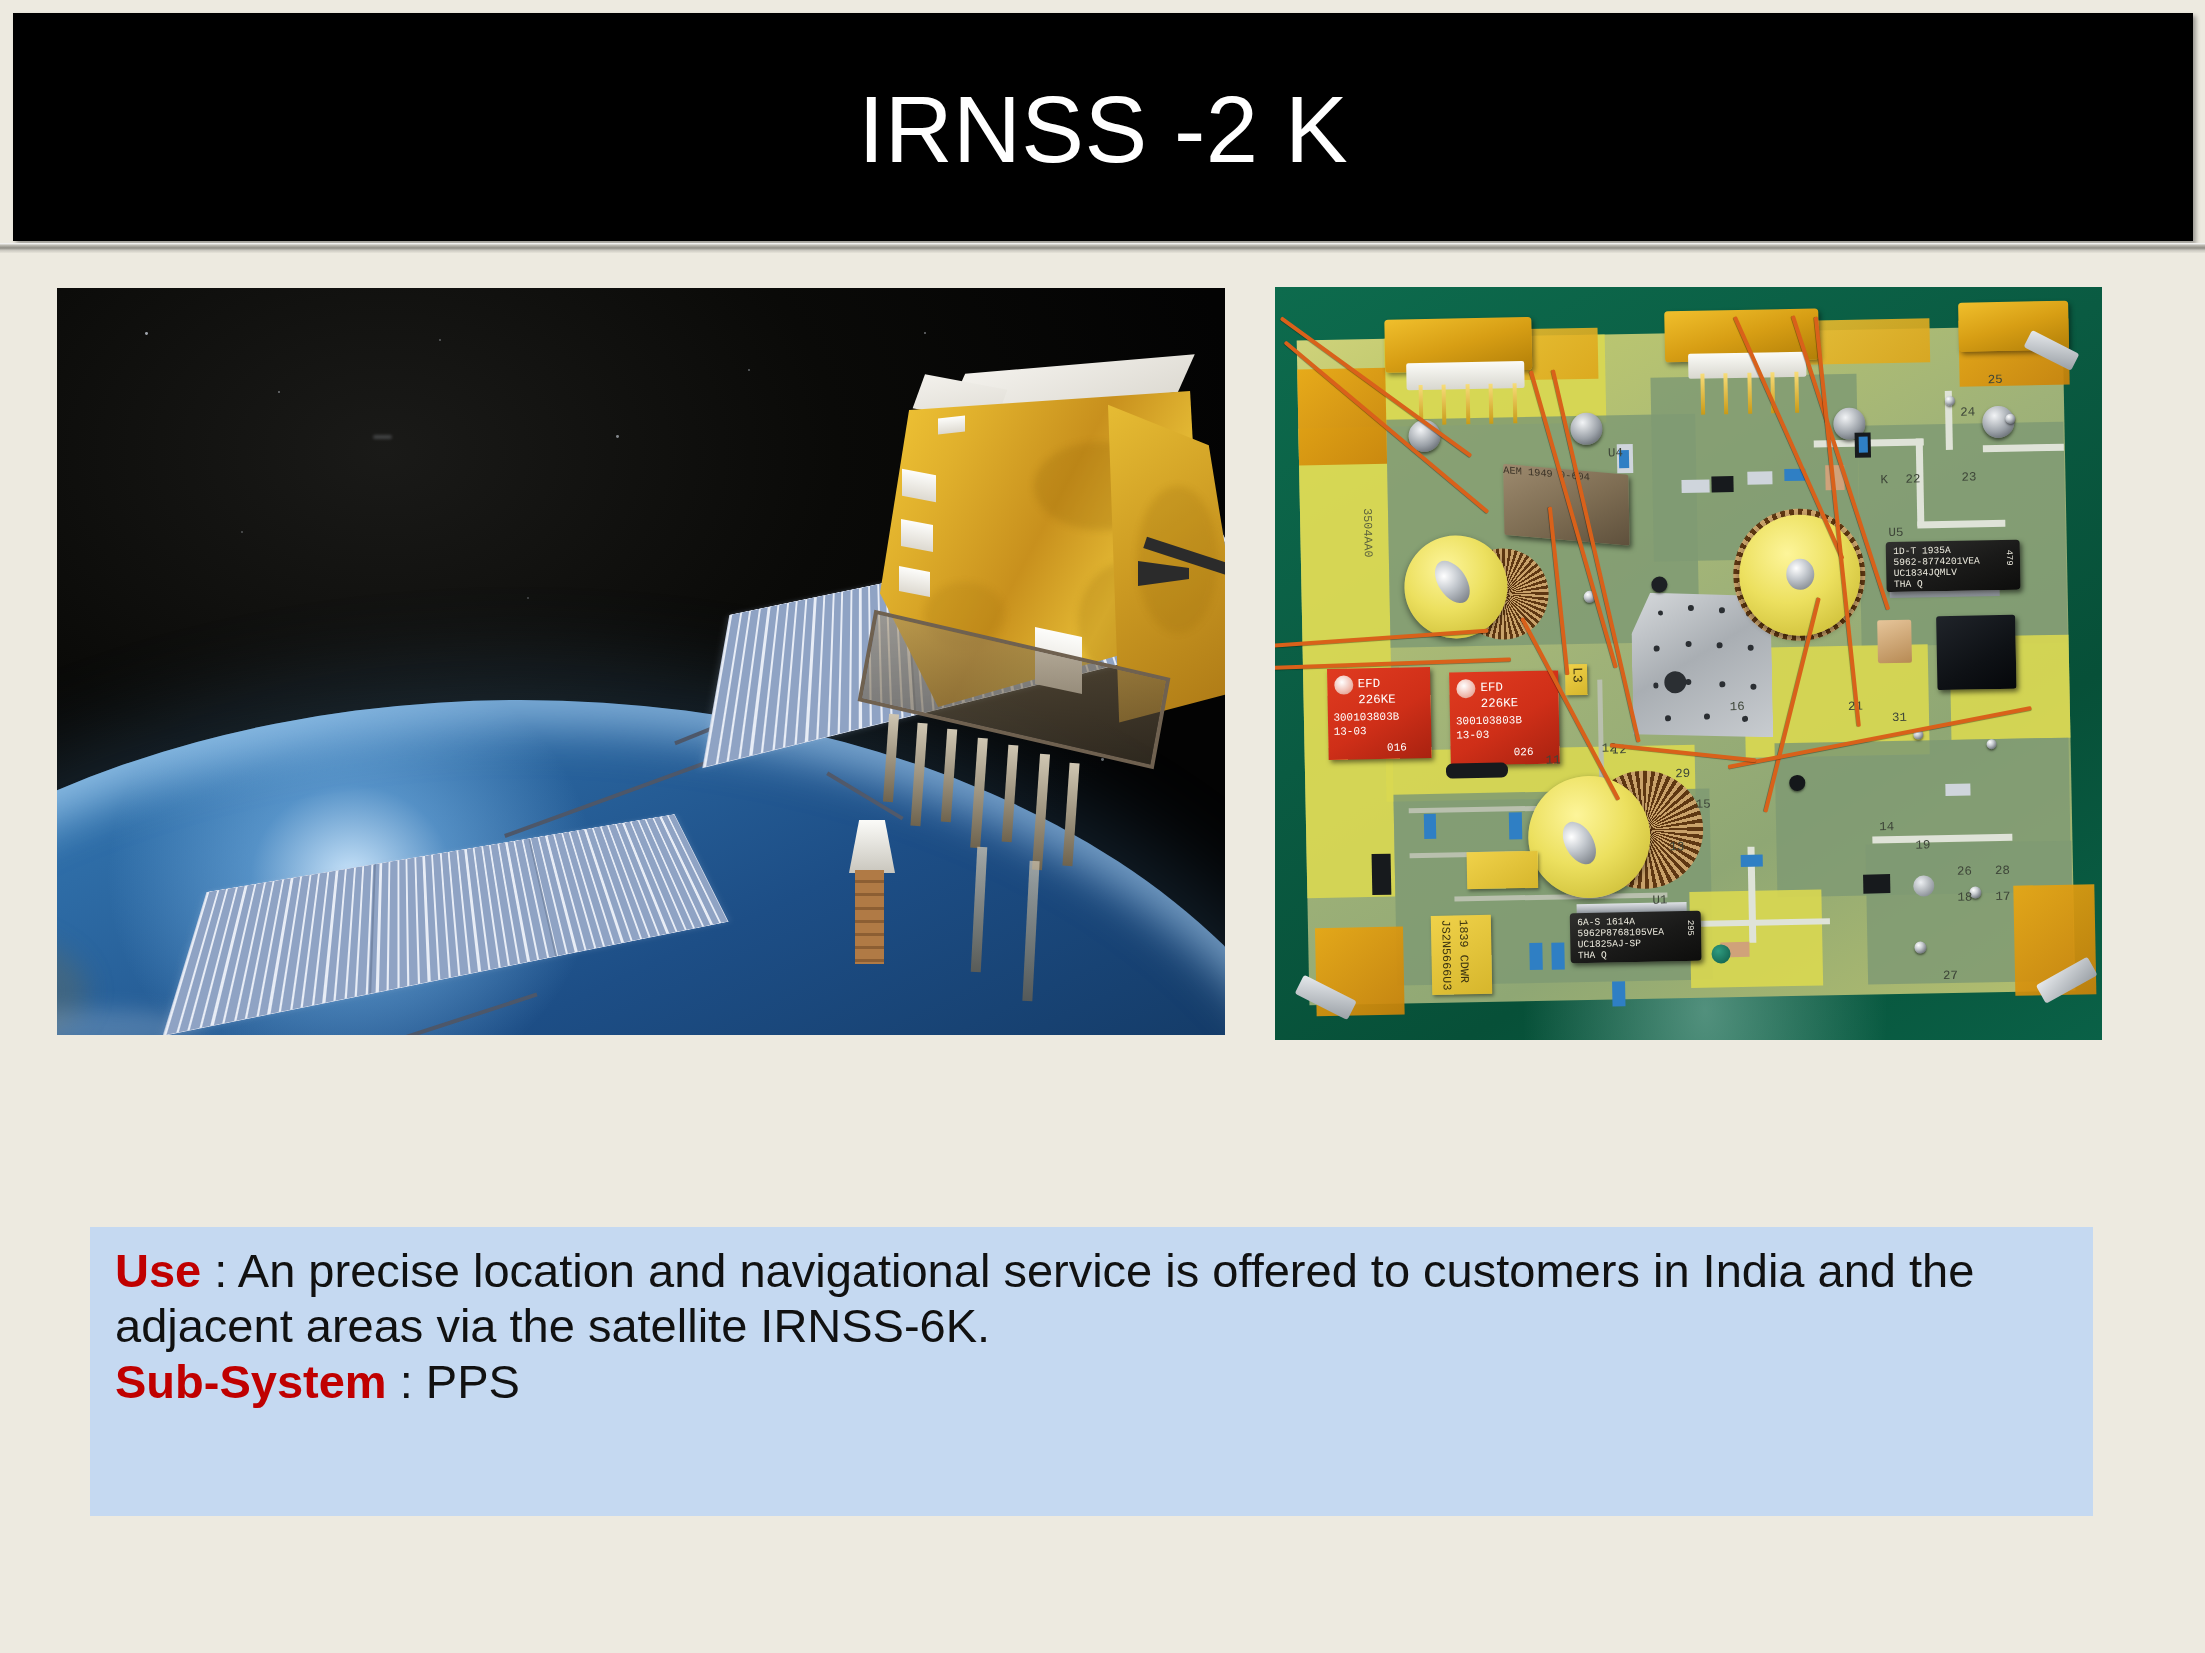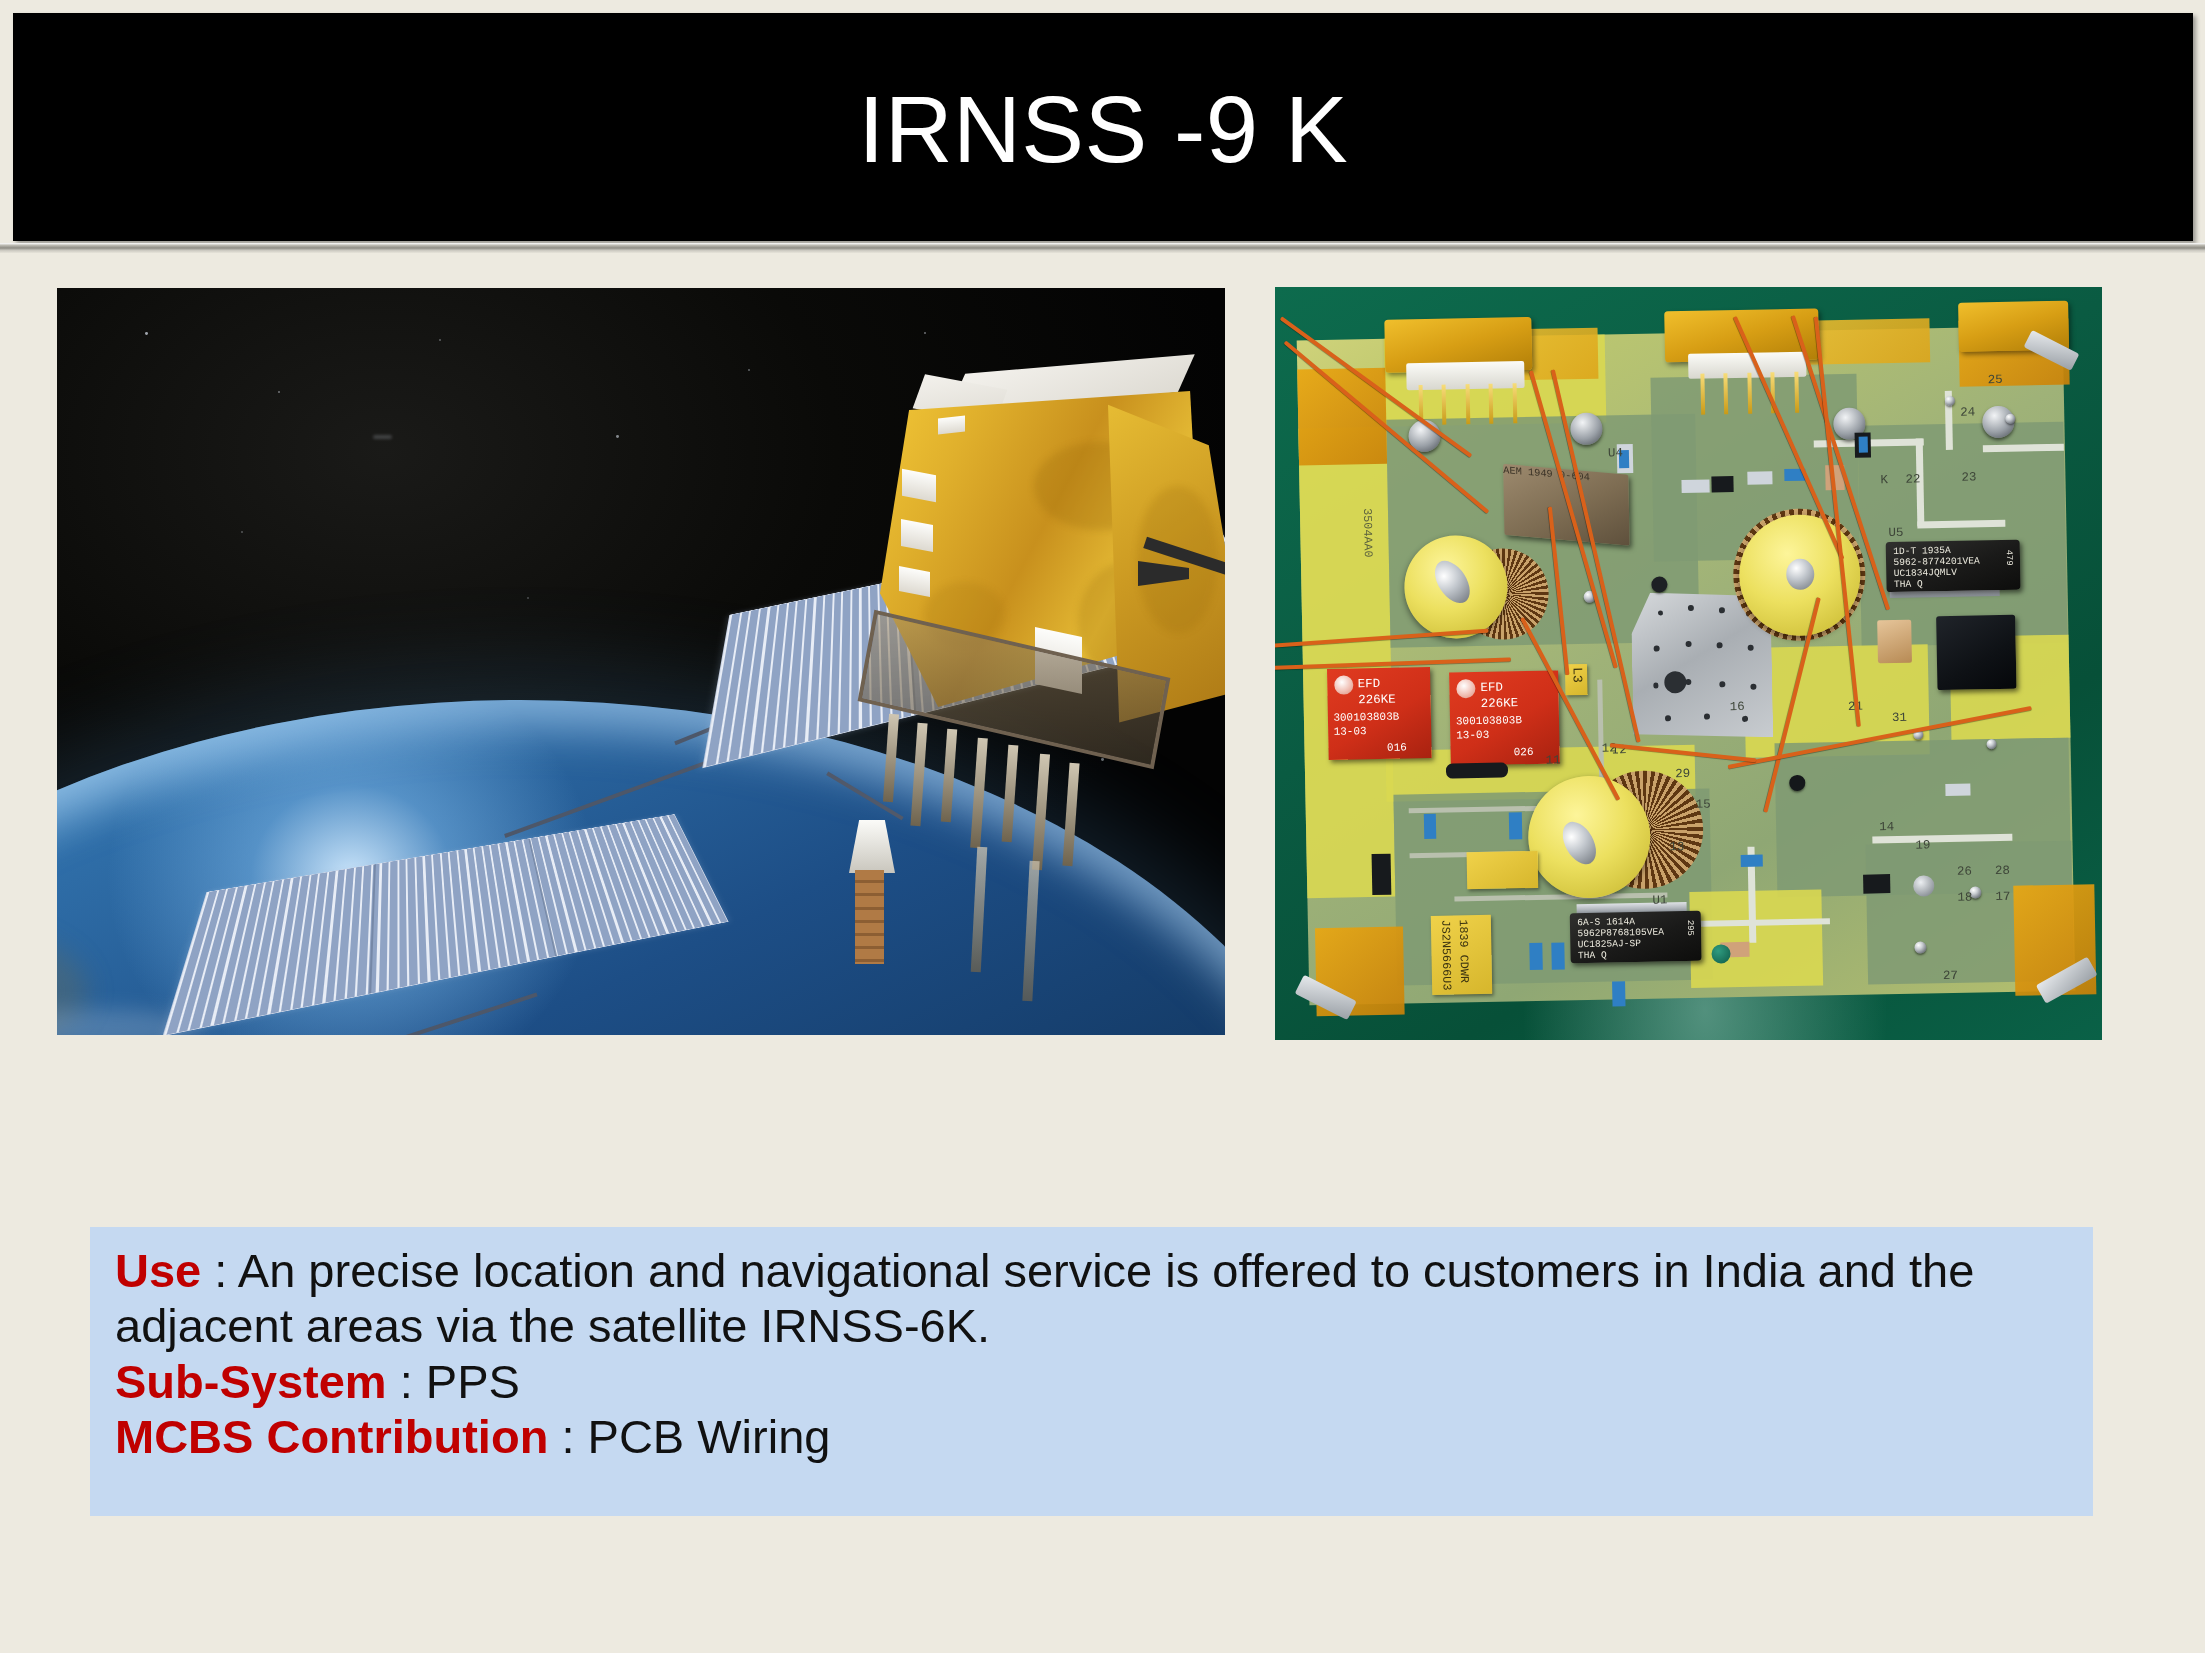--- a/index.html
+++ b/index.html
@@ -130,21 +130,21 @@
   .cap-line{font-size:47px;line-height:1.18;color:#111;
             font-family:"Liberation Sans",sans-serif;}
   .cap-key{color:#C00000;font-weight:bold;}
 </style>
 </head>
 <body>
 
 <div id="slide">
 
   <div id="title-bar">
-    <div id="title-text">IRNSS -9 K</div>
+    <div id="title-text">IRNSS -2 K</div>
   </div>
   <div id="title-divider"></div>
 
   <div class="photo" id="photo-satellite">
     <div class="sat-space"></div>
 
     <div class="star" style="left:88px;top:44px;width:2.9px;height:2.9px;"></div>
     <div class="star" style="left:221px;top:103px;width:2.2px;height:2.2px;opacity:.5;"></div>
     <div class="star" style="left:382px;top:51px;width:2.2px;height:2.2px;opacity:.4;"></div>
     <div class="star" style="left:559px;top:147px;width:2.9px;height:2.9px;opacity:.6;"></div>
@@ -475,21 +475,18 @@
     <div id="caption-inner">
 
       <div class="cap-line">
         <span class="cap-key">Use</span><span> : </span><span>An precise location and navigational service is offered to customers in India and the adjacent areas via the satellite IRNSS-6K.</span>
       </div>
 
       <div class="cap-line">
         <span class="cap-key">Sub-System</span><span> : </span><span>PPS</span>
       </div>
 
-      <div class="cap-line">
-        <span class="cap-key">MCBS Contribution</span><span> : </span><span>PCB Wiring</span>
-      </div>
 
     </div>
   </div>
 
 </div>
 
 
 </body></html>

